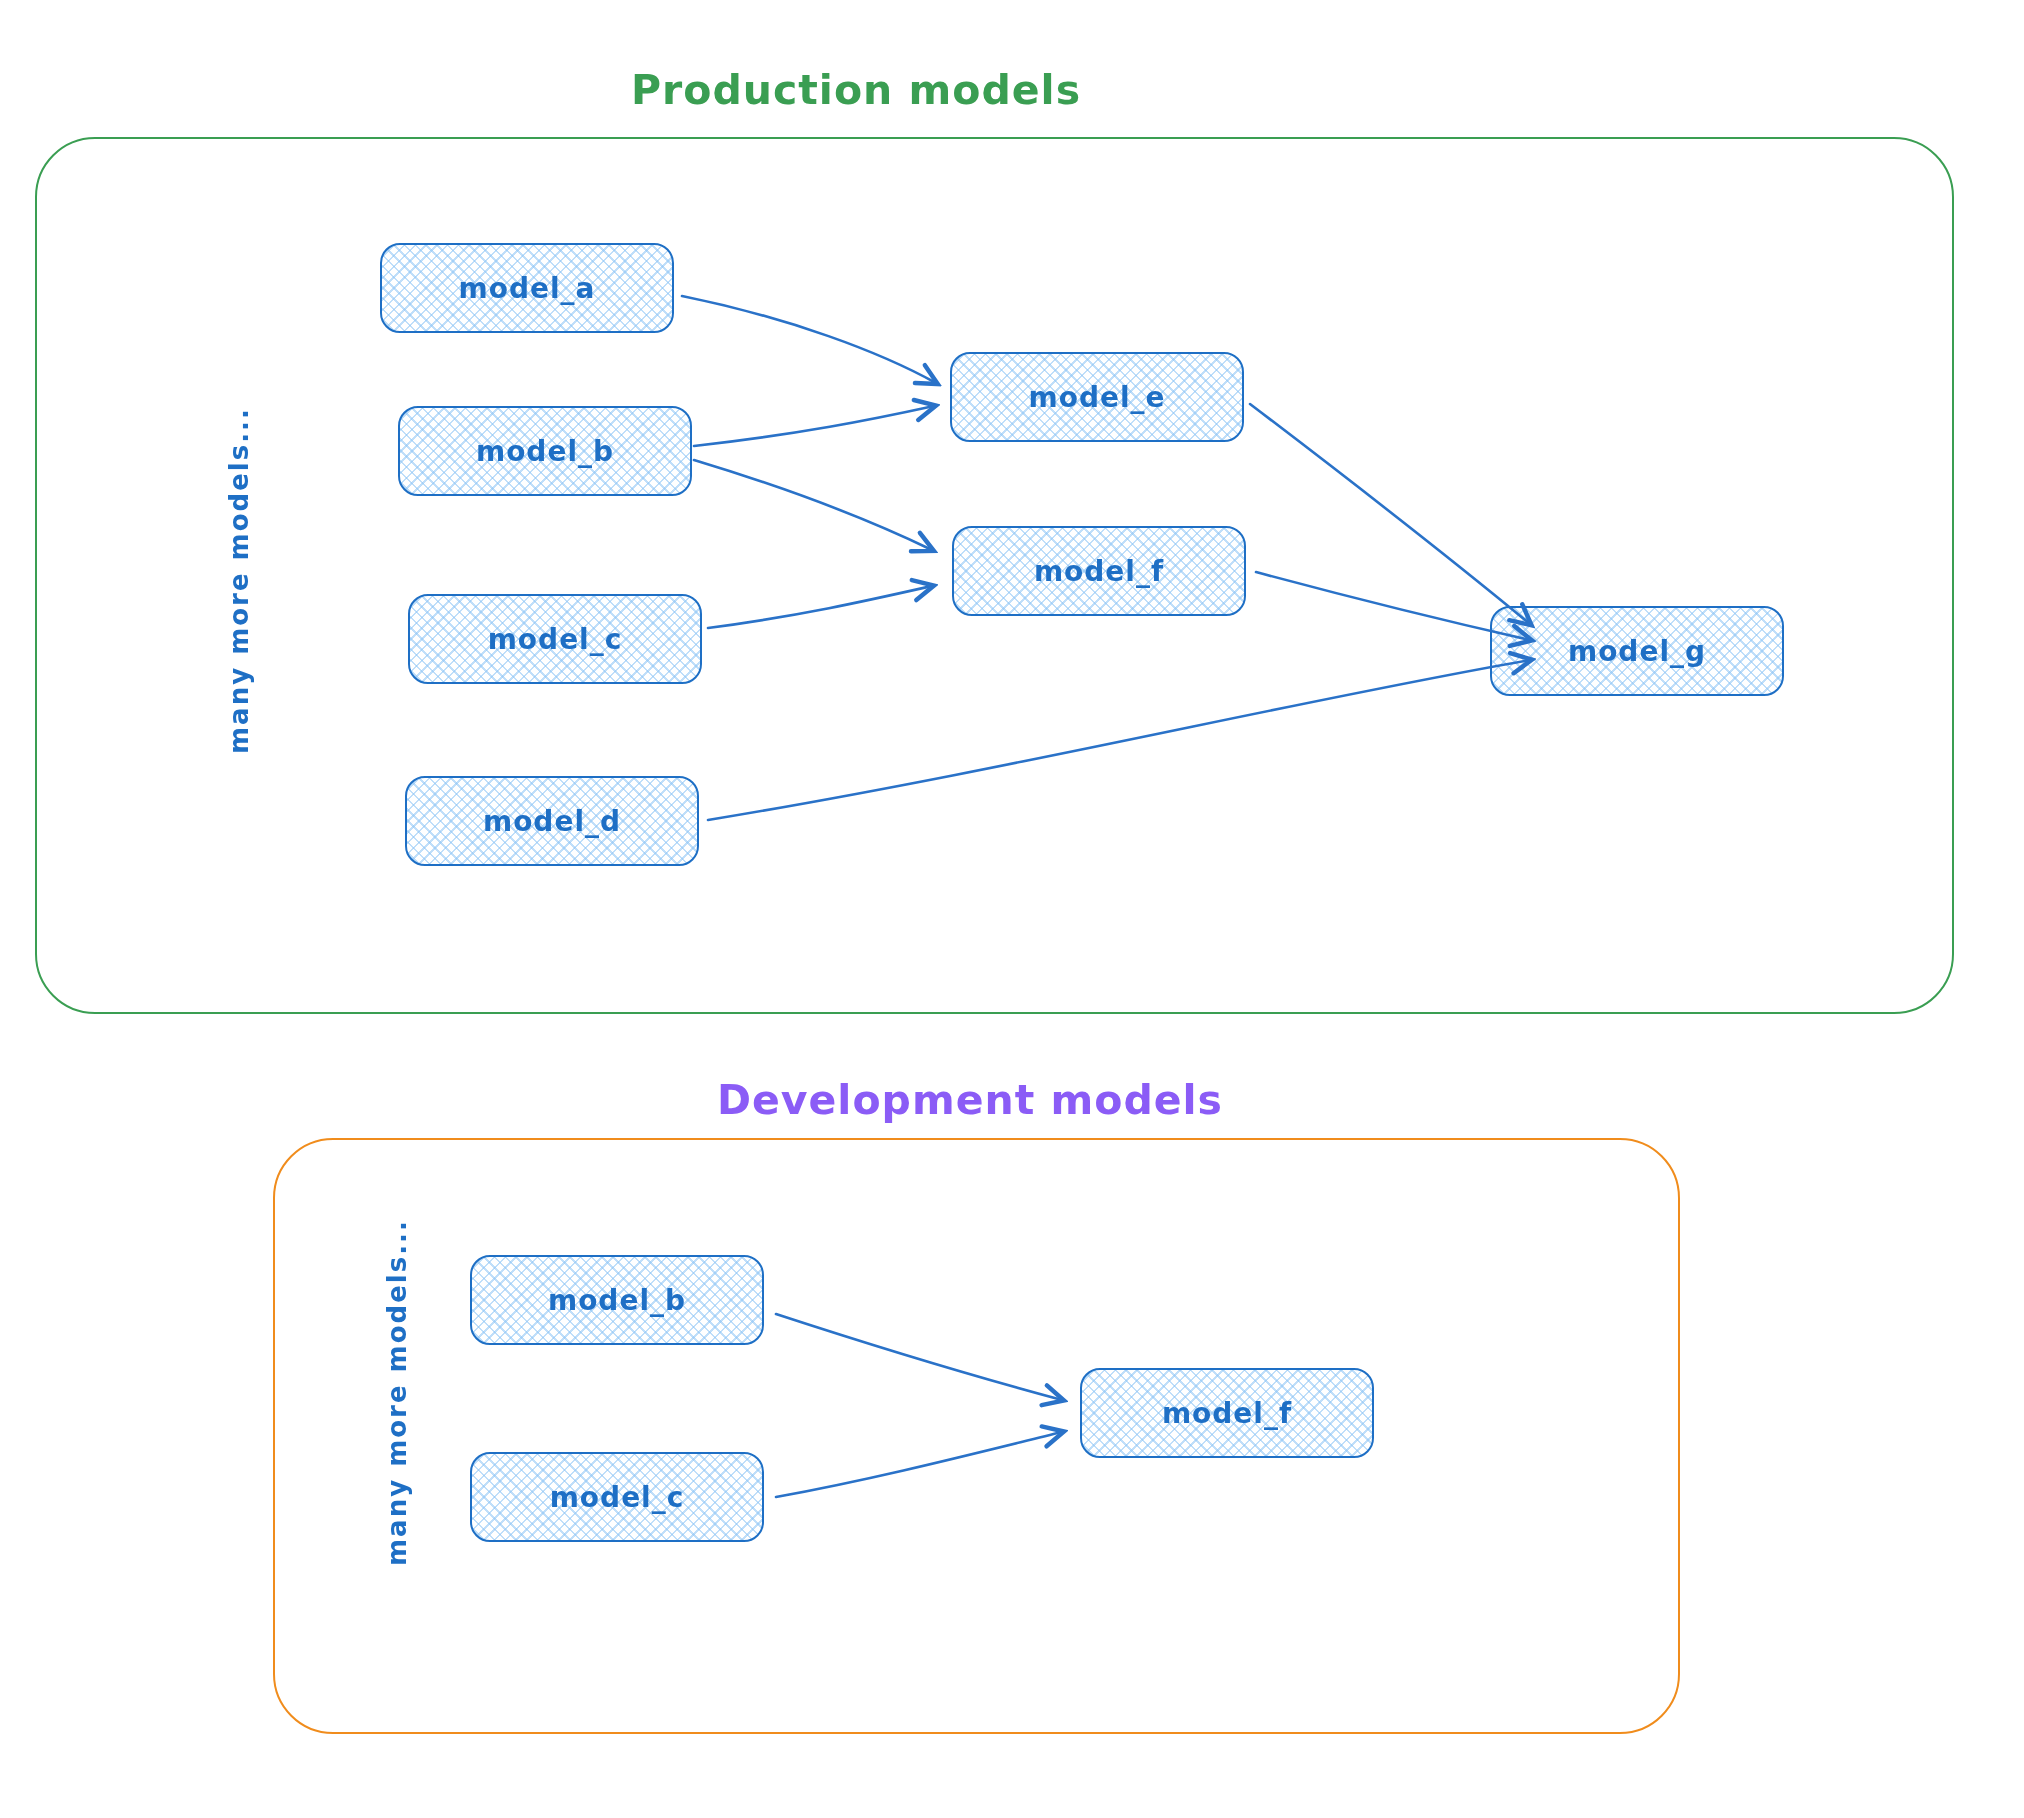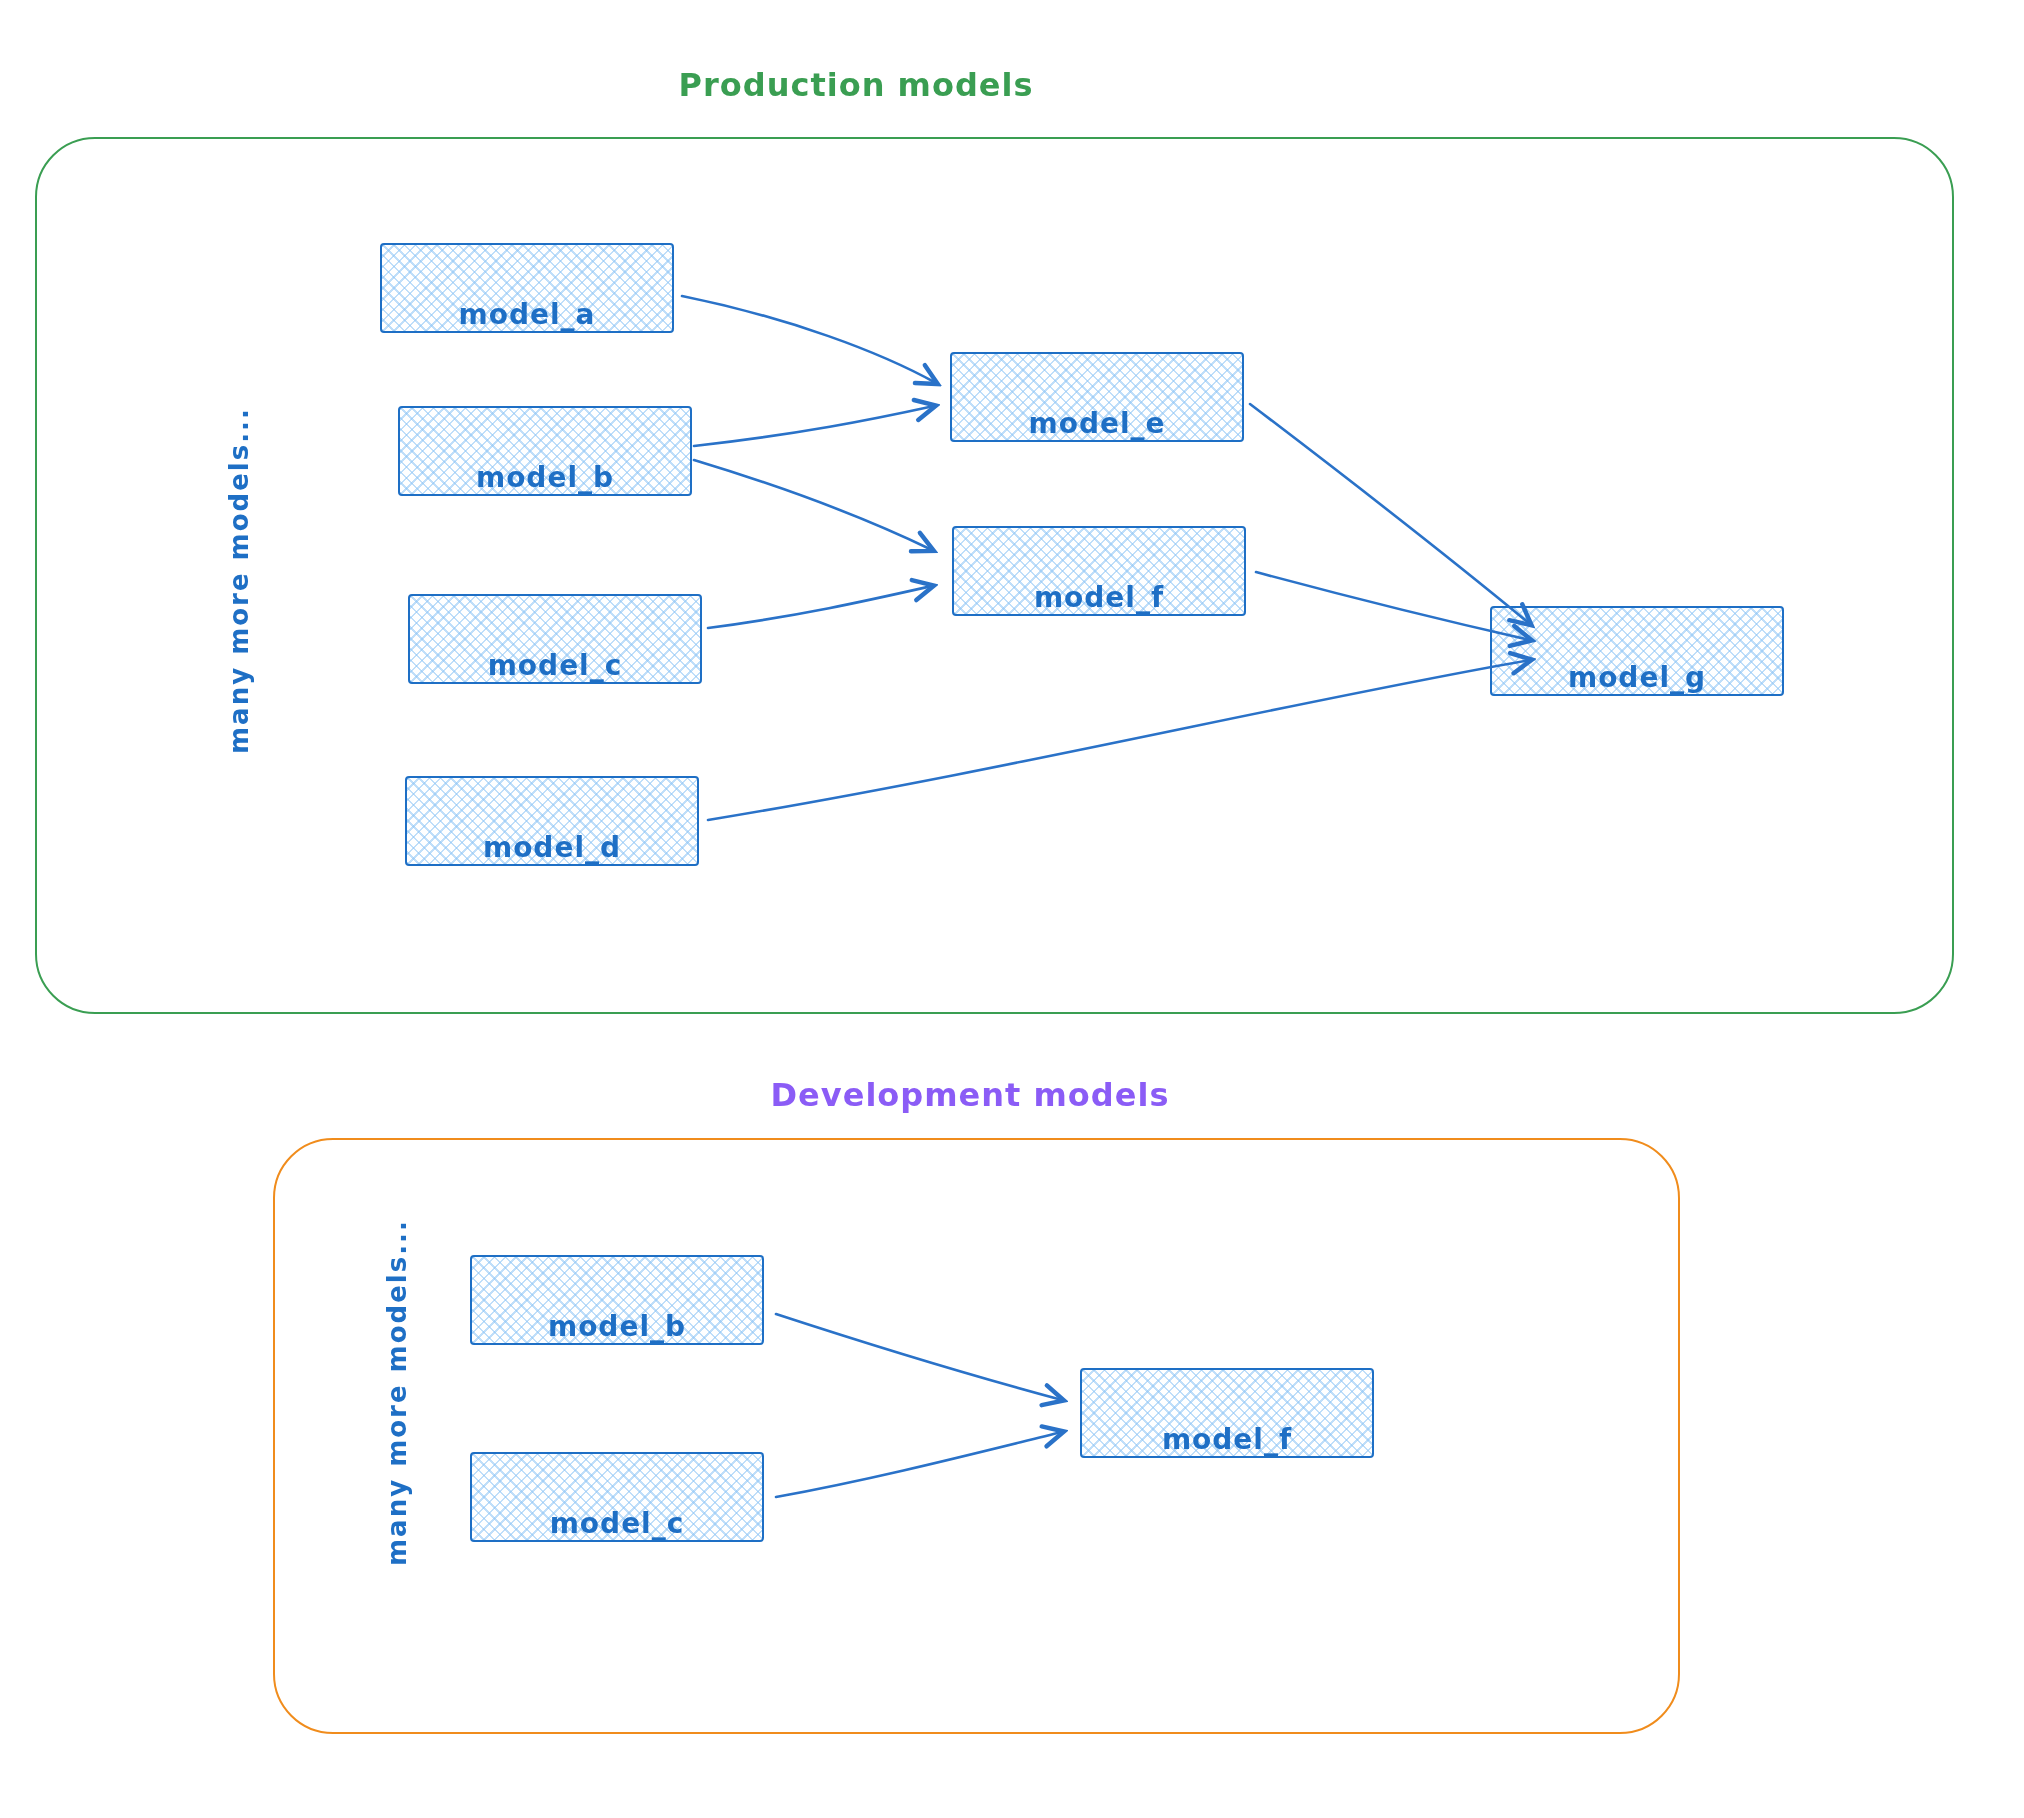--- a/index.html
+++ b/index.html
@@ -7,21 +7,21 @@
     position: relative;
     width: 2024px;
     height: 1818px;
     background: #ffffff;
     font-family: "DejaVu Sans", "Liberation Sans", sans-serif;
     overflow: hidden;
   }
   .section-title {
     position: absolute;
     transform: translateX(-50%);
-    font-size: 32px;
+    font-size: 41px;
     font-weight: 600;
     letter-spacing: 1px;
     white-space: nowrap;
   }
   .title-production { color: #3a9e52; }
   .title-development { color: #8b5cf6; }
   .container-frame {
     position: absolute;
     border-radius: 60px;
     background: transparent;
@@ -44,23 +44,23 @@
     letter-spacing: 2px;
     text-align: center;
     white-space: nowrap;
   }
   .node {
     position: absolute;
     width: 294px;
     height: 90px;
     box-sizing: border-box;
     border: 2.4px solid #1e6fc5;
-    border-radius: 4px;
+    border-radius: 20px;
     display: flex;
-    align-items: flex-end;
+    align-items: center;
     justify-content: center;
     background:
       repeating-linear-gradient(45deg, rgba(140,196,245,0.55) 0px, rgba(140,196,245,0.55) 1.7px, transparent 1.7px, transparent 7.6px),
       repeating-linear-gradient(135deg, rgba(140,196,245,0.55) 0px, rgba(140,196,245,0.55) 1.7px, transparent 1.7px, transparent 7.6px),
       #ffffff;
   }
   .node-label {
     color: #1e6fc5;
     font-size: 28px;
     font-weight: 600;

